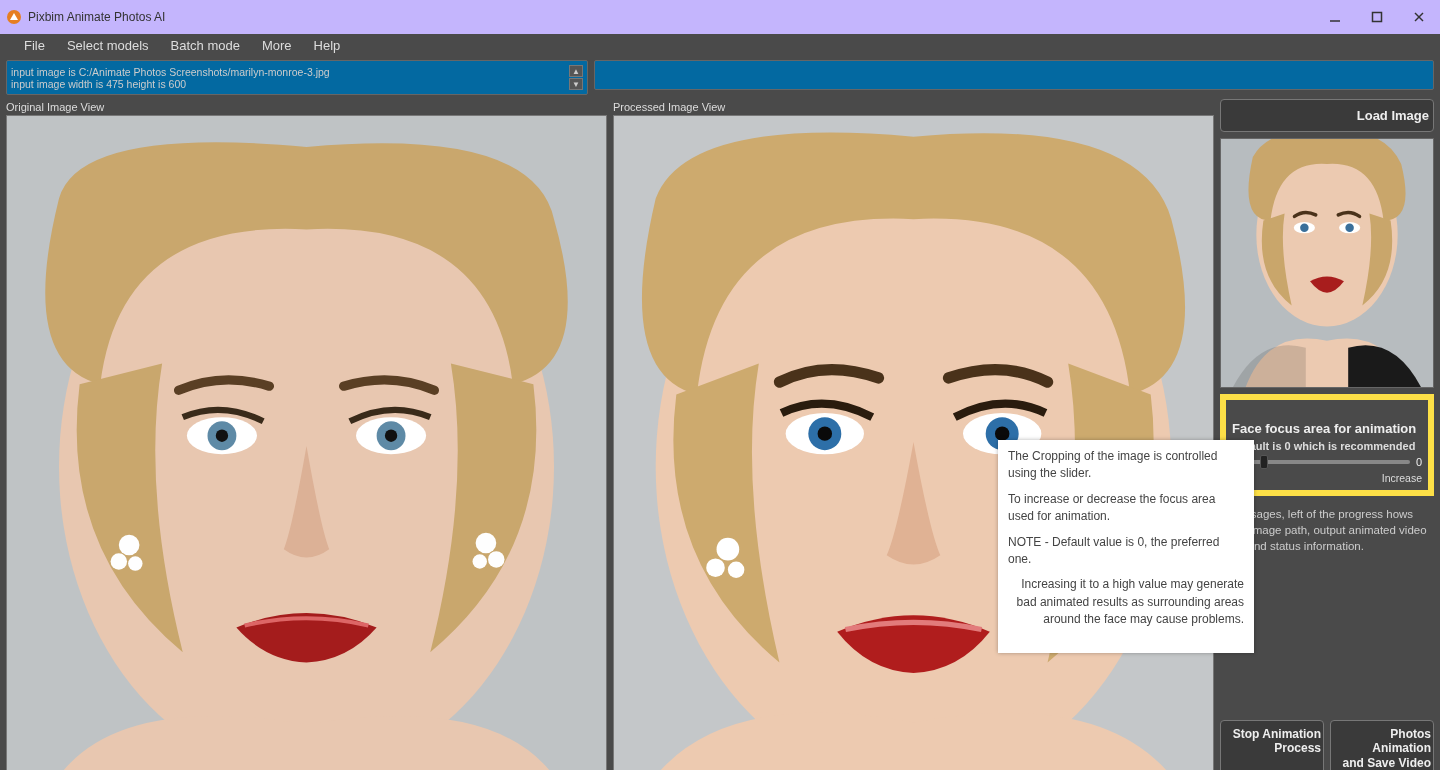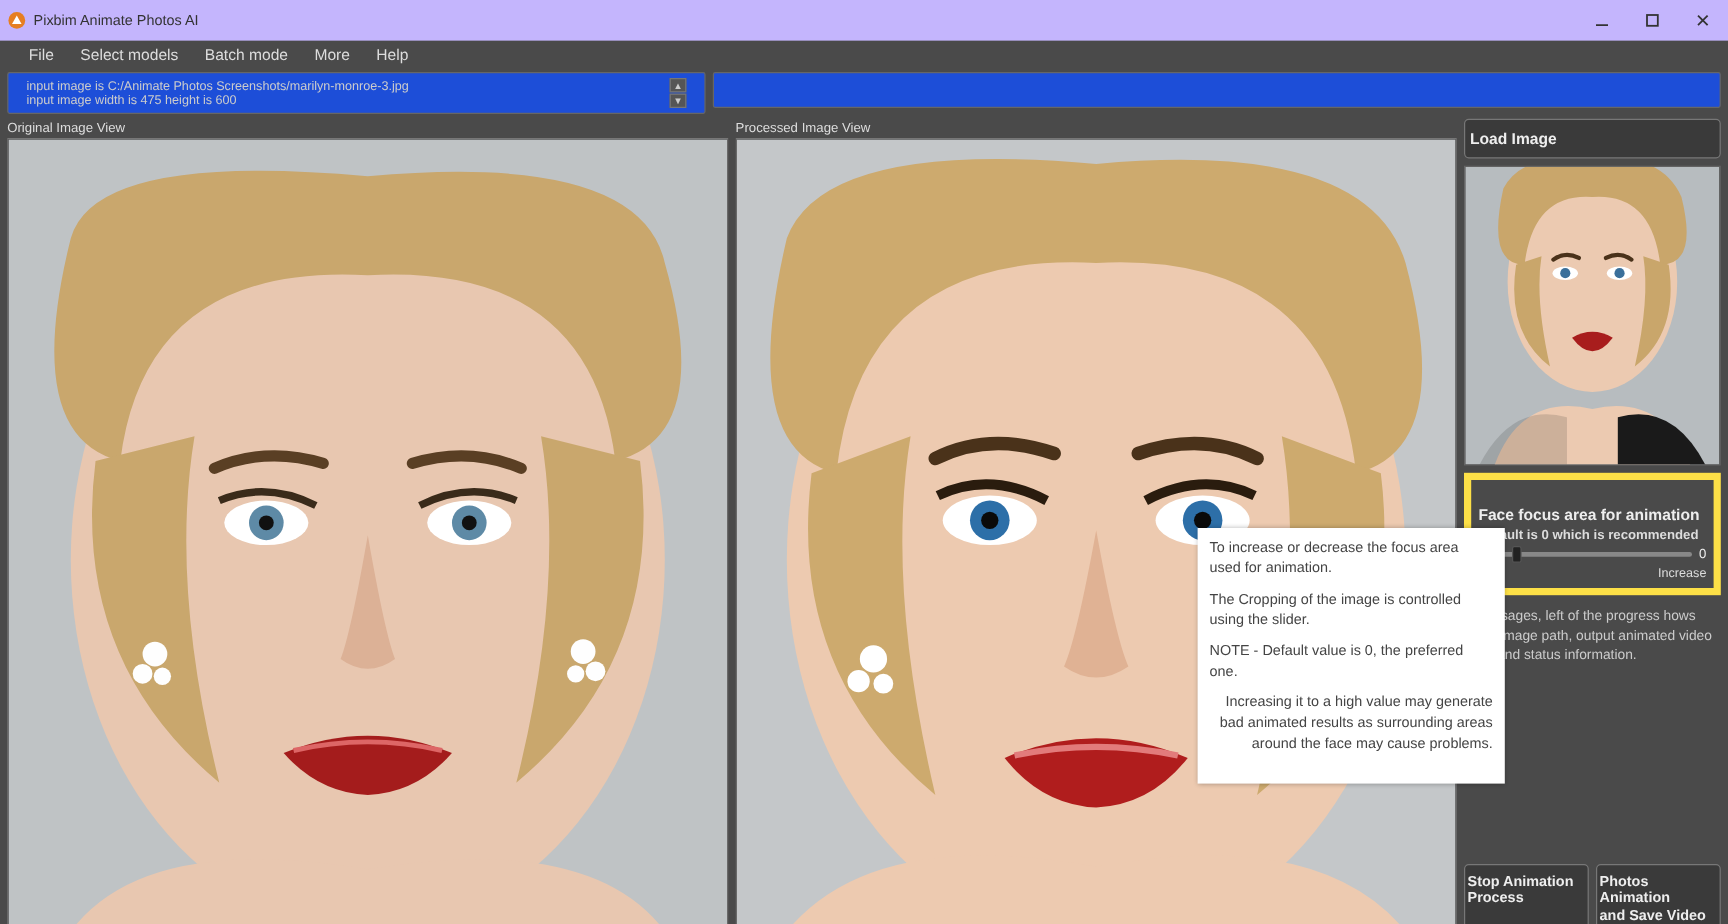--- a/index.html
+++ b/index.html
@@ -10,35 +10,35 @@
 .titlebar .logo { width: 16px; height: 16px; margin-right: 6px; }
 .titlebar .controls { margin-left: auto; display: flex; gap: 28px; padding-right: 8px; }
 .titlebar .ctrl { width: 14px; height: 14px; display: flex; align-items: center; justify-content: center; color: #333; }
 
 
 .menubar { height: 22px; background: #4a4a4a; display: flex; align-items: center; padding: 0 20px; font-size: 13px; color: #ddd; gap: 14px; }
 .menubar .item { padding: 2px 4px; cursor: default; }
 
 
 .inforow { display: flex; gap: 6px; padding: 4px 6px; }
-.infobox { flex: 1; background: #1d4ed8; border: 1px solid #666; border-radius: 2px; padding: 4px 15px; font-size: 10.5px; color: #ccc; display: flex; align-items: center; }
+.infobox { flex: 1; background: #0369a1; border: 1px solid #666; border-radius: 2px; padding: 4px 4px; font-size: 10.5px; color: #ccc; display: flex; align-items: center; }
 .infobox.left { flex: 0 0 582px; flex-direction: row; justify-content: space-between; align-items: center; }
 .infobox .spinner { display:flex; flex-direction:column; gap:1px;}
 .infobox .spin-btn { width:14px; height:12px; background:#555; border:1px solid #777; display:flex; align-items:center; justify-content:center; font-size:8px; color:#ccc;}
 .infobox.right { flex: 1; height: 30px; }
 
 
 .main { display: flex; padding: 0 6px 6px 6px; gap: 6px; height: calc(770px - 26px - 22px - 38px); }
 .viewcol { flex: 1; display: flex; flex-direction: column; }
 .viewlabel { font-size: 11px; color: #ddd; padding: 2px 0; }
 .imgframe { flex: 1; background: #222; border: 1px solid #777; position: relative; overflow: hidden; }
 
 
 .sidebar { width: 214px; display: flex; flex-direction: column; gap: 6px; }
-.btn { background: #3a3a3a; border: 1px solid #777; border-radius: 4px; color: #eee; font-size: 13px; font-weight: bold; padding: 8px 4px; text-align: left; cursor: pointer; }
+.btn { background: #3a3a3a; border: 1px solid #777; border-radius: 4px; color: #eee; font-size: 13px; font-weight: bold; padding: 8px 4px; text-align: right; cursor: pointer; }
 .btn.small { font-size: 12px; padding: 6px 2px; }
 .thumb { height: 250px; background: #3a3a3a; border: 1px solid #666; position: relative; overflow: hidden; }
 
 
 .focuspanel { border: 6px solid #fde047; padding: 21px 6px 6px 6px; display:flex; flex-direction:column; gap:4px; }
 .focuspanel .title { font-size: 13px; font-weight: bold; color: #eee; }
 .focuspanel .subtitle { font-size: 11px; font-weight: bold; color: #ddd; }
 .sliderrow { display:flex; align-items:center; gap:6px; }
 .slidertrack { flex:1; height:4px; background:#888; border-radius:2px; position:relative; }
 .sliderthumb { position:absolute; top:-5px; left:16%; width:8px; height:14px; background:#222; border:1px solid #555; border-radius:2px; }
@@ -227,17 +227,17 @@
     <div class="actionrow">
       <div class="btn small">Stop Animation
 Process</div>
       <div class="btn small">Photos Animation
 and Save Video</div>
     </div>
   </div>
 </div>
 
 <div class="tooltip">
+  <p>The Cropping of the image is controlled using the slider.</p>
   <p>To increase or decrease the focus area used for animation.</p>
-  <p>The Cropping of the image is controlled using the slider.</p>
   <p>NOTE - Default value is 0, the preferred one.</p>
   <p>Increasing it to a high value may generate bad animated results as surrounding areas around the face may cause problems.</p>
 </div>
 
 </body></html>

